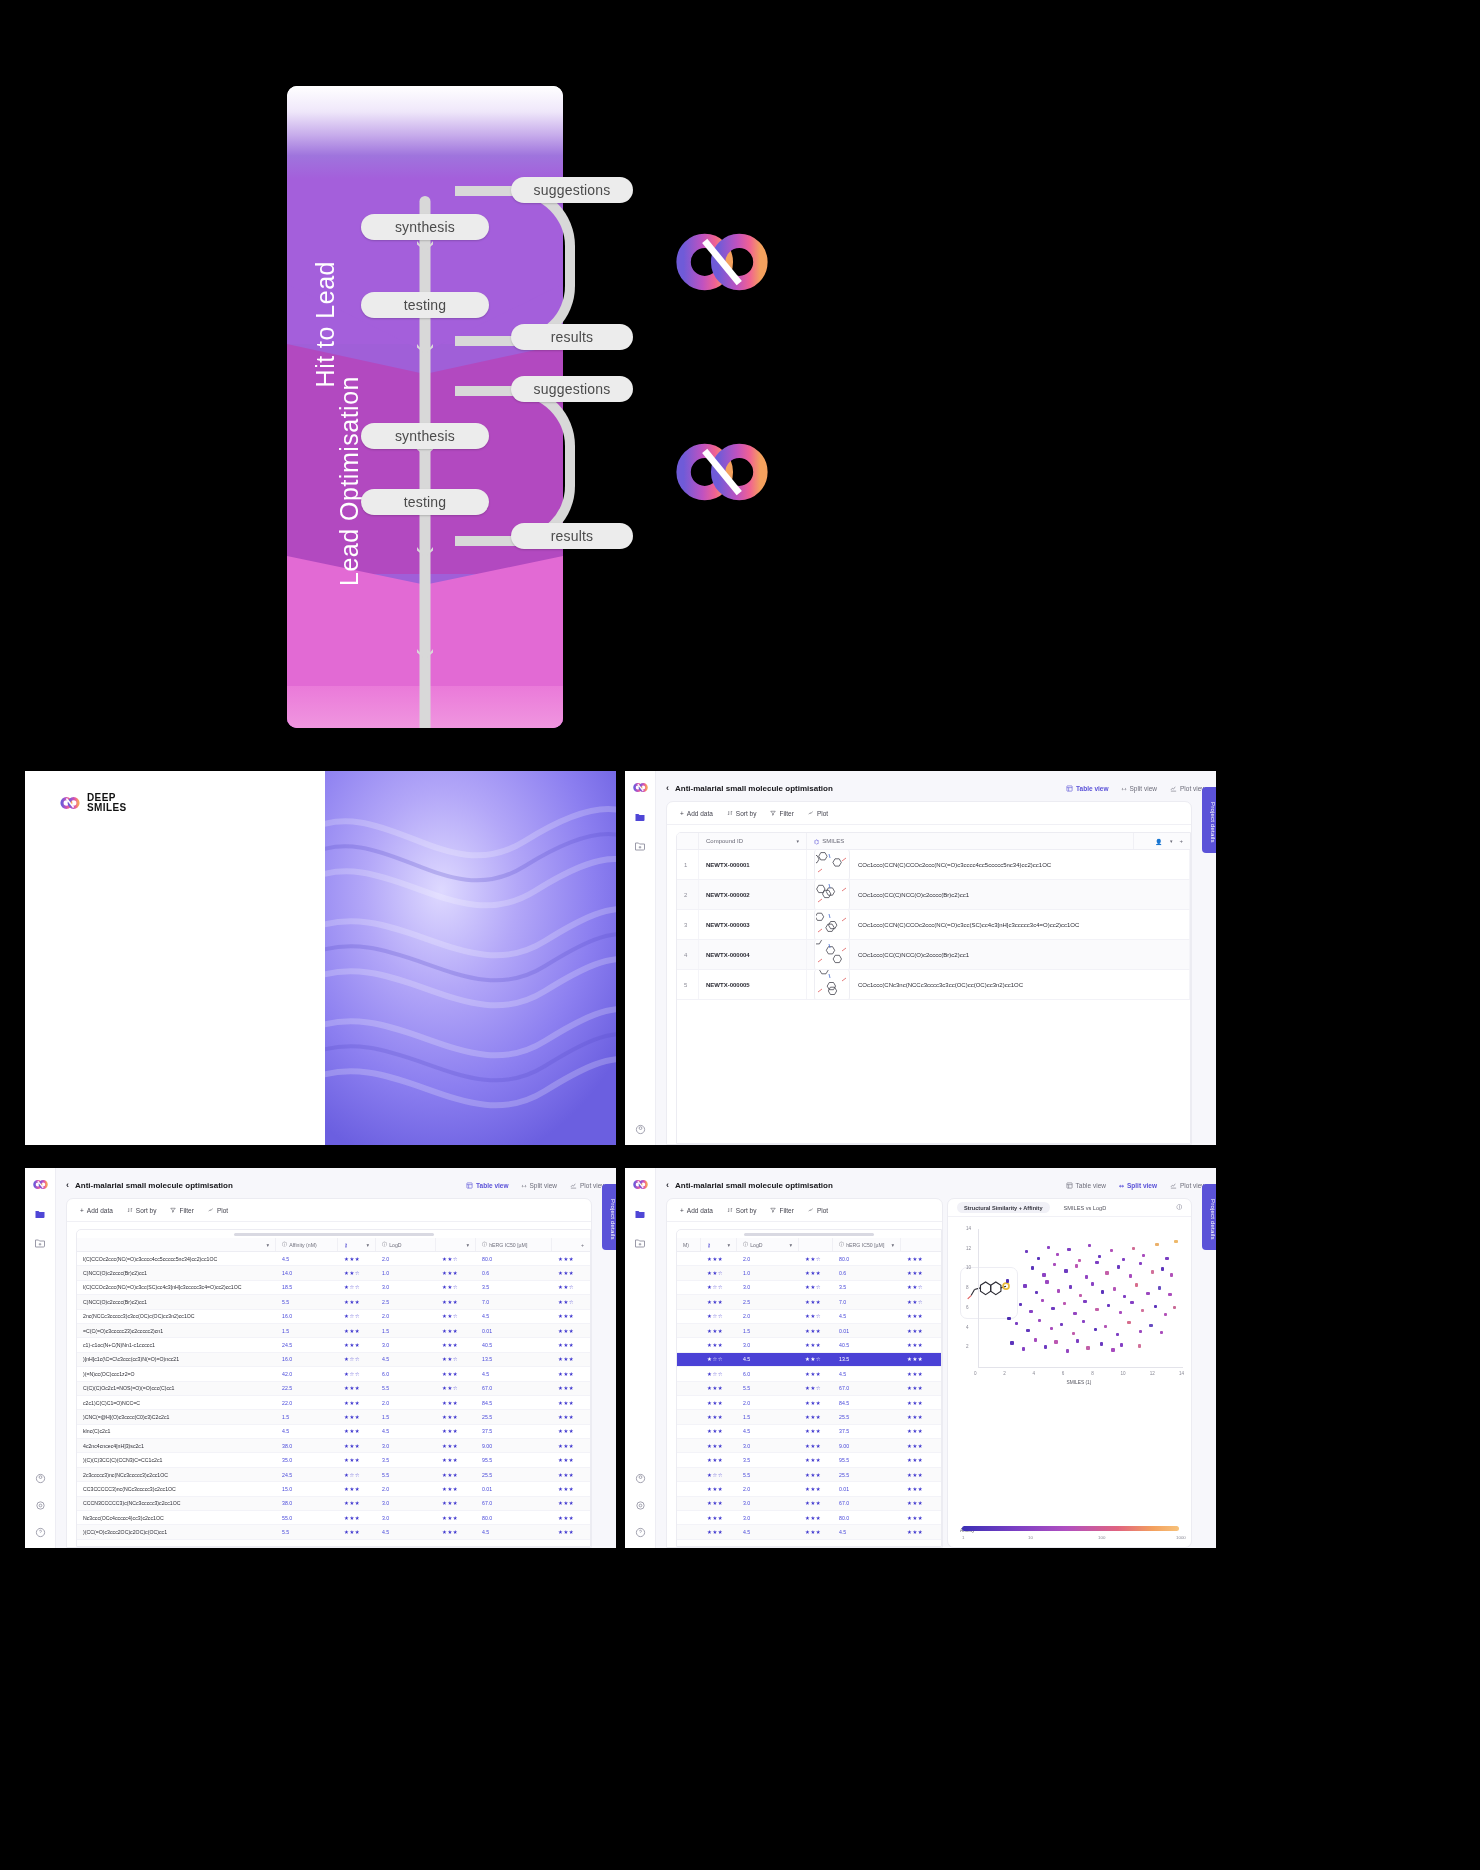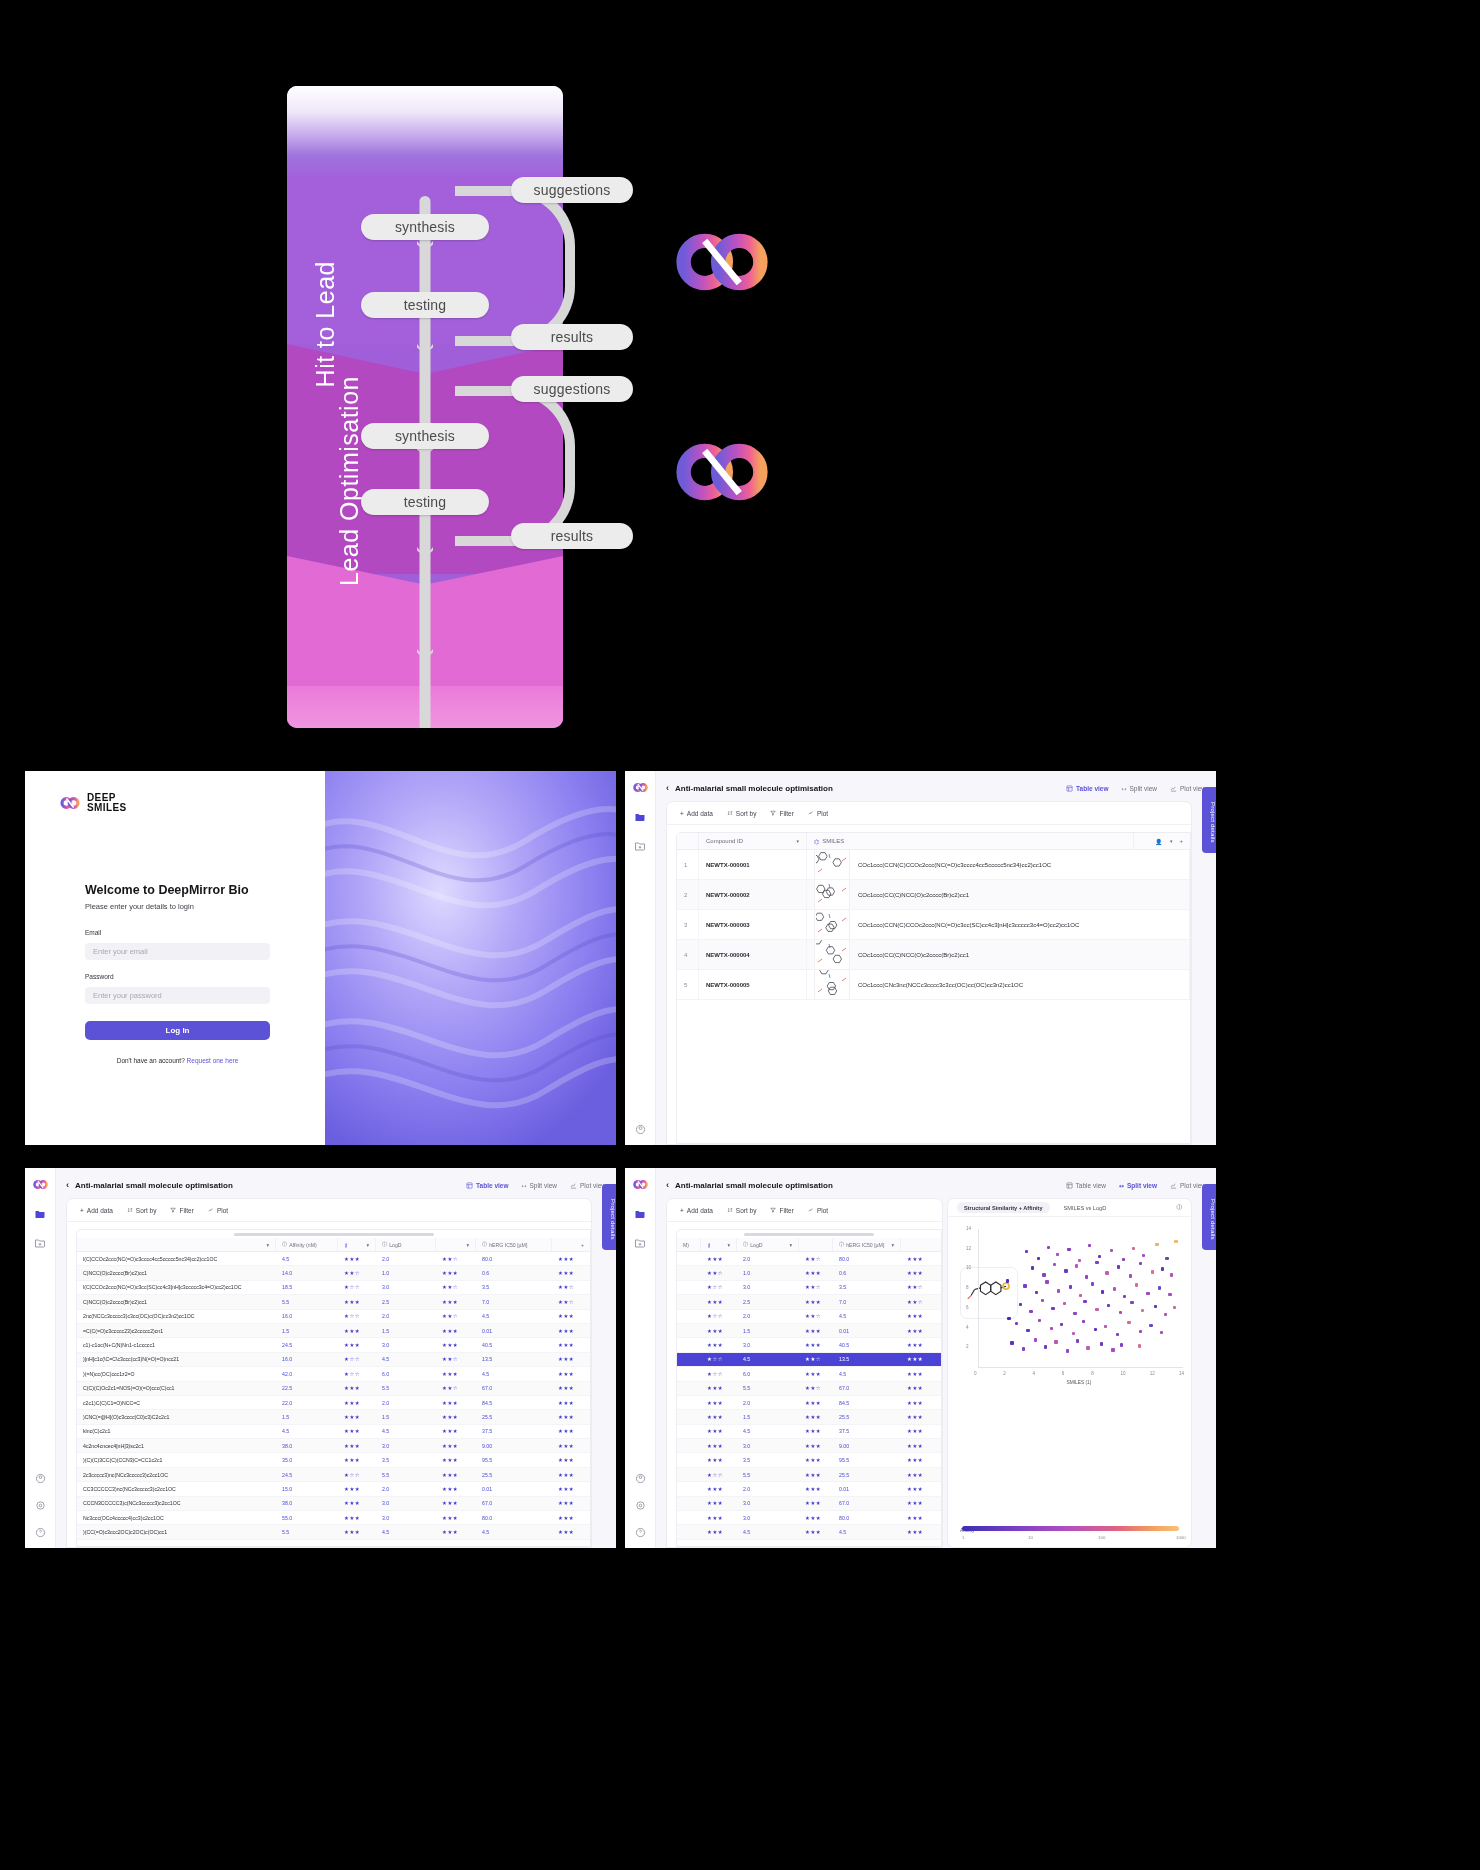--- a/index.html
+++ b/index.html
@@ -225,37 +225,20 @@
         <circle cx="32" cy="32" r="22" fill="none" stroke="url(#lg1)" stroke-width="16"></circle>
         <circle cx="68" cy="32" r="22" fill="none" stroke="url(#lg1)" stroke-width="16"></circle>
         <path d="M32 10 L68 54" stroke="#fff" stroke-width="8" fill="none"></path>
       </svg>
       <div>
         <div class="brand-txt">DEEP</div>
         <div class="brand-txt">SMILES</div>
       </div>
     </div>
 
-    <div class="login-form">
-      <div class="login-title">Welcome to DeepMirror Bio</div>
-      <div class="login-sub">Please enter your details to login</div>
-
-      <div class="fld-label">Email</div>
-      <input class="fld" placeholder="Enter your email" style="">
-
-      <div class="fld-label">Password</div>
-      <input class="fld" type="password" placeholder="Enter your password" style="">
-
-      <button class="btn-login">Log In</button>
-
-      <div class="login-foot">
-        <span>Don't have an account?</span>
-        <a href="#">Request one here</a>
-      </div>
-    </div>
   </div>
 
   <div class="login-art">
     <svg width="291" height="374" viewBox="0 0 291 374" preserveAspectRatio="none">
       <defs>
         <radialGradient id="orb" cx="40%" cy="32%" r="75%">
           <stop offset="0" stop-color="#ded9ff"></stop>
             <stop offset="0.35" stop-color="#b3a7f8"></stop>
           <stop offset="0.7" stop-color="#8c7ff0"></stop>
             <stop offset="1" stop-color="#6b5fe0"></stop>

